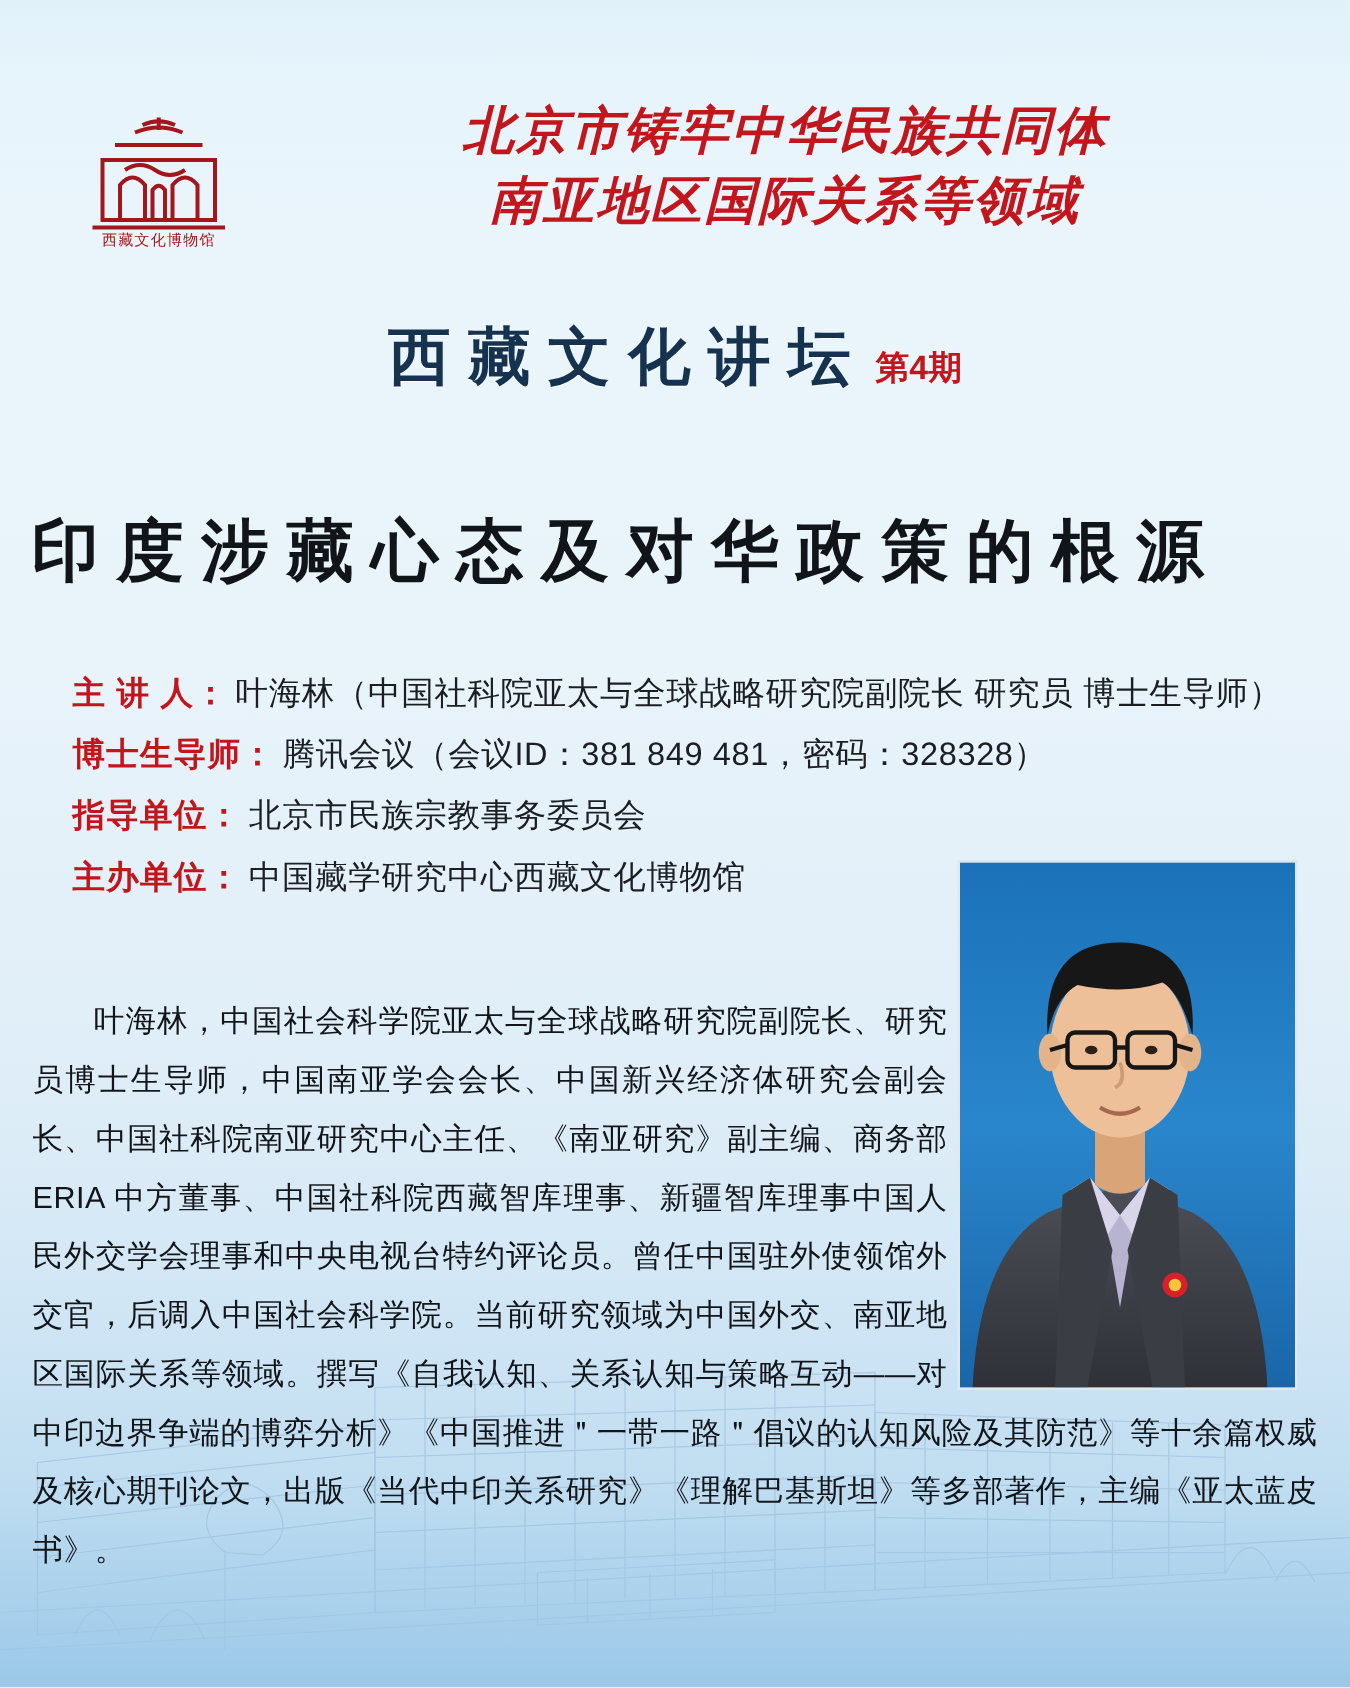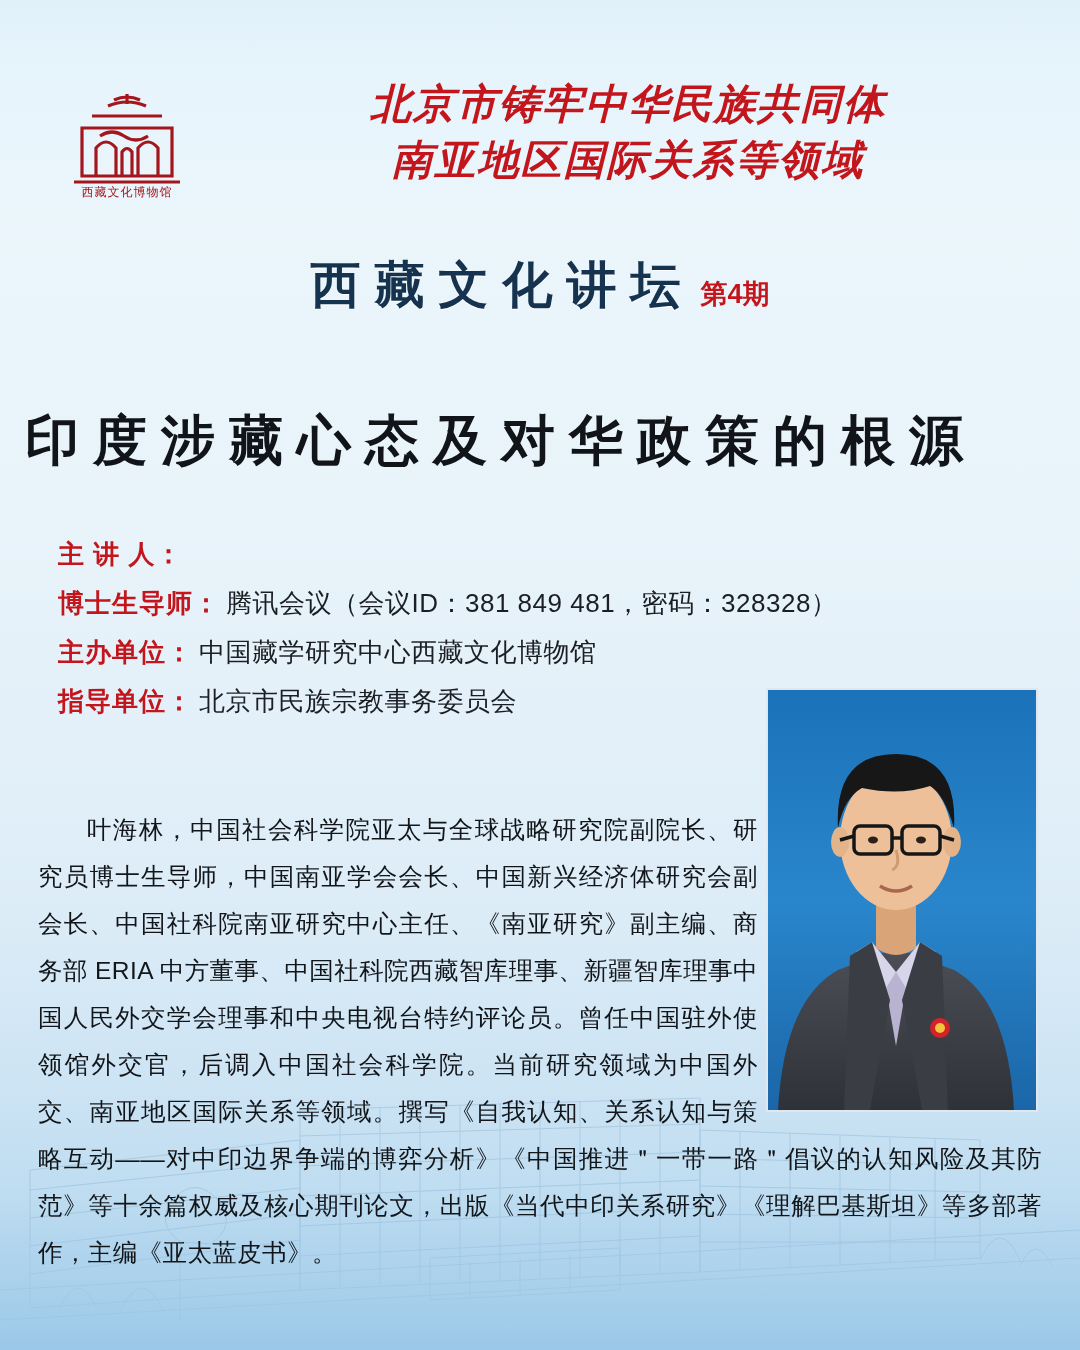--- a/index.html
+++ b/index.html
@@ -181,21 +181,21 @@
     position: absolute;
     left: 22px;
     top: 790px;
     width: 1036px;
     font-size: 24.5px;
     line-height: 47px;
     color: #12161a;
     text-align: justify;
     letter-spacing: 0.4px;
   }
-  .bio p { margin: 16px; text-indent: 2em; }
+  .bio p { margin: 4px; text-indent: 2em; }
 
   
   .bio-float {
     float: right;
     width: 300px;
     height: 332px;
     shape-outside: inset(0);
   }
 </style>
 </head>
@@ -296,32 +296,33 @@
 
   <div class="forum-line">
     <span class="forum-name">西藏文化讲坛</span><span class="forum-issue">第4期</span>
   </div>
 
   <div class="main-title">印度涉藏心态及对华政策的根源</div>
 
   <div class="info">
     <div class="info-row">
       <span class="info-label">主 讲 人：</span>
+      <span class="info-value">叶海林（中国社科院亚太与全球战略研究院副院长 研究员 博士生导师）</span>
     </div>
     <div class="info-row">
       <span class="info-label">博士生导师：</span>
       <span class="info-value">腾讯会议（会议ID：381 849 481，密码：328328）</span>
     </div>
     <div class="info-row">
+      <span class="info-label">指导单位：</span>
+      <span class="info-value">北京市民族宗教事务委员会</span>
+    </div>
+    <div class="info-row">
       <span class="info-label">主办单位：</span>
       <span class="info-value">中国藏学研究中心西藏文化博物馆</span>
-    </div>
-    <div class="info-row">
-      <span class="info-label">指导单位：</span>
-      <span class="info-value">北京市民族宗教事务委员会</span>
     </div>
   </div>
 
   <div class="portrait">
     <svg width="268" height="420" viewBox="0 0 268 420">
       <defs>
         <linearGradient id="bgGrad" x1="0" y1="0" x2="0" y2="1">
           <stop offset="0%" stop-color="#1b72b8"></stop>
           <stop offset="50%" stop-color="#2a86cc"></stop>
           <stop offset="100%" stop-color="#1a66a8"></stop>

